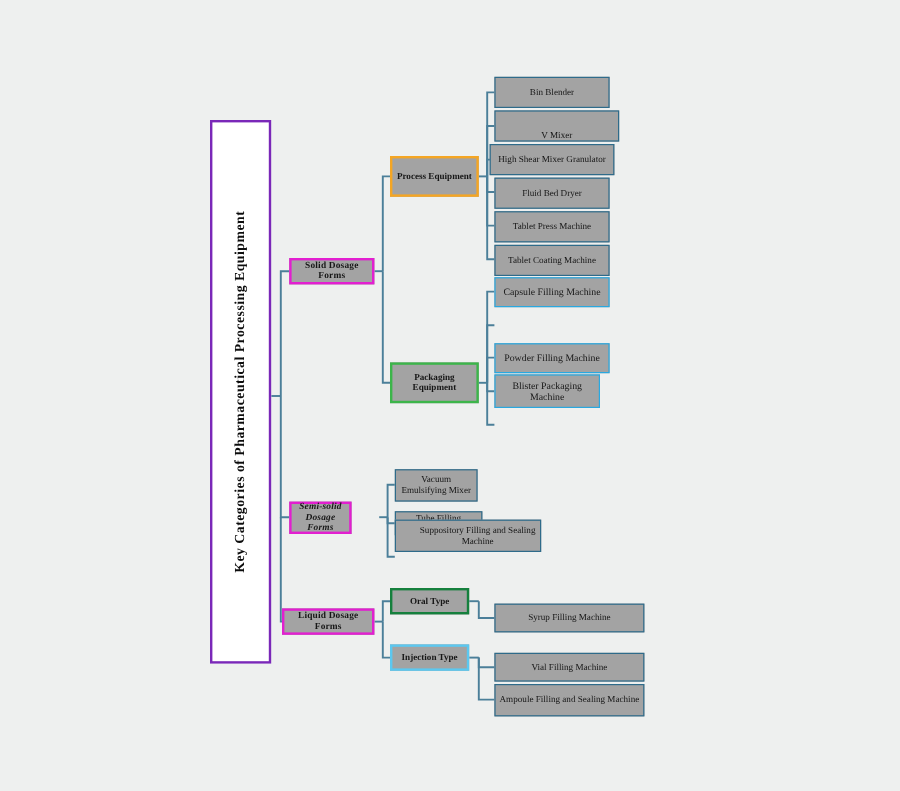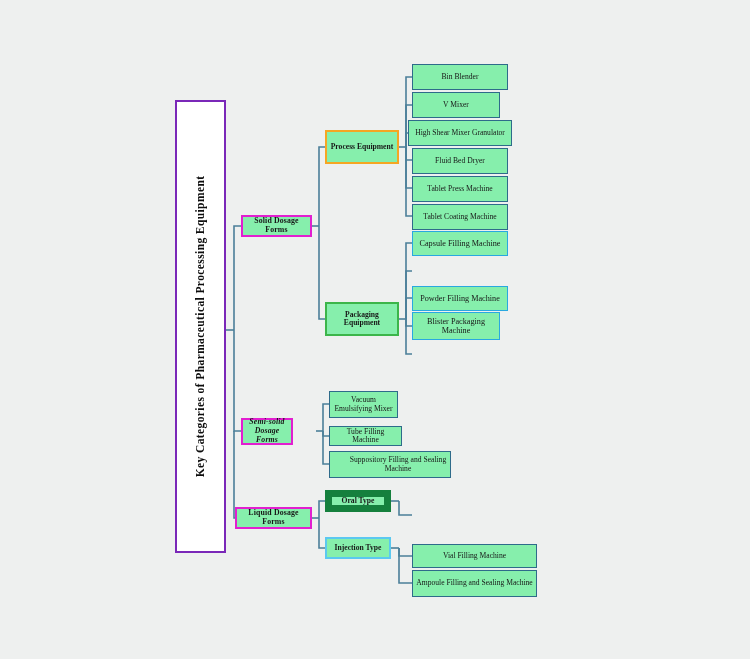--- a/index.html
+++ b/index.html
@@ -19,21 +19,21 @@
     position: absolute;
     left: 0;
     top: 0;
     width: 750px;
     height: 659px;
     pointer-events: none;
   }
   .node {
     position: absolute;
     box-sizing: border-box;
-    background: #86efac;
+    background: #a3a3a3;
     display: flex;
     align-items: center;
     justify-content: center;
     text-align: center;
     line-height: 1.12;
     color: #171717;
   }
   
   .node.root {
     border: 2px solid #7a28b8;
@@ -51,21 +51,21 @@
   .node.cat {
     border: 2px solid #e21fd0;
     font-weight: bold;
     font-size: 7.8px;
     letter-spacing: 0.15px;
     padding: 1px 2px;
   }
   
   .node.grp-orange { border: 2px solid #f5a623; font-weight: bold; font-size: 7.6px; }
   .node.grp-green  { border: 2px solid #3cb54a; font-weight: bold; font-size: 7.6px; }
-  .node.grp-red    { border: 7px solid #15803d; font-weight: bold; font-size: 7.6px; }
+  .node.grp-red    { border: 2px solid #15803d; font-weight: bold; font-size: 7.6px; }
   .node.grp-cyan   { border: 2px solid #5bc8f0; font-weight: bold; font-size: 7.6px; }
   
   .node.leaf-steel { border: 1.4px solid #2e6b8a; font-size: 7.6px; }
   .node.leaf-blue  { border: 1.6px solid #29a8e0; font-size: 8.2px; }
   .node.leaf-steel .lbl, .node.leaf-blue .lbl { display:block; padding: 0 3px; }
 </style>
 </head>
 <body>
 
 <div id="canvas">
@@ -143,21 +143,21 @@
     <span class="lbl">Oral Type</span>
   </div>
 
   <div class="node grp-cyan" style="left:325px; top:537px; width:66px; height:22px;">
     <span class="lbl">Injection Type</span>
   </div>
 
   <div class="node leaf-steel" style="left:412px; top:64px; width:96px; height:26px;">
     <span class="lbl">Bin Blender</span>
   </div>
-  <div class="node leaf-steel" style="left:412px; top:92px; width:88px; height:26px;">
+  <div class="node leaf-steel" style="left:412px; top:92px; width:104px; height:26px;align-items:flex-end;">
     <span class="lbl">V Mixer</span>
   </div>
   <div class="node leaf-steel" style="left:408px; top:120px; width:104px; height:26px;">
     <span class="lbl">High Shear Mixer Granulator</span>
   </div>
   <div class="node leaf-steel" style="left:412px; top:148px; width:96px; height:26px;">
     <span class="lbl">Fluid Bed Dryer</span>
   </div>
   <div class="node leaf-steel" style="left:412px; top:176px; width:96px; height:26px;">
     <span class="lbl">Tablet Press Machine</span>
@@ -175,24 +175,27 @@
   <div class="node leaf-blue" style="left:412px; top:312px; width:88px; height:28px;">
     <span class="lbl">Blister Packaging Machine</span>
   </div>
 
   <div class="node leaf-steel" style="left:329px; top:391px; width:69px; height:27px;">
     <span class="lbl">Vacuum Emulsifying Mixer</span>
   </div>
   <div class="node leaf-steel" style="left:329px; top:426px; width:73px; height:20px;">
     <span class="lbl">Tube Filling  Machine</span>
   </div>
-  <div class="node leaf-steel" style="left:329px; top:451px; width:122px; height:27px;padding-left:16px;">
+  <div class="node leaf-steel" style="left:329px; top:433px; width:122px; height:27px;padding-left:16px;">
     <span class="lbl">Suppository Filling  and  Sealing Machine</span>
   </div>
 
+  <div class="node leaf-steel" style="left:412px; top:503px; width:125px; height:24px;">
+    <span class="lbl">Syrup Filling  Machine</span>
+  </div>
 
   <div class="node leaf-steel" style="left:412px; top:570px; width:125px; height:27px;">
     <span class="lbl">Ampoule Filling  and Sealing Machine</span>
   </div>
   <div class="node leaf-steel" style="left:412px; top:544px; width:125px; height:24px;">
     <span class="lbl">Vial  Filling  Machine</span>
   </div>
 
 </div>
 

